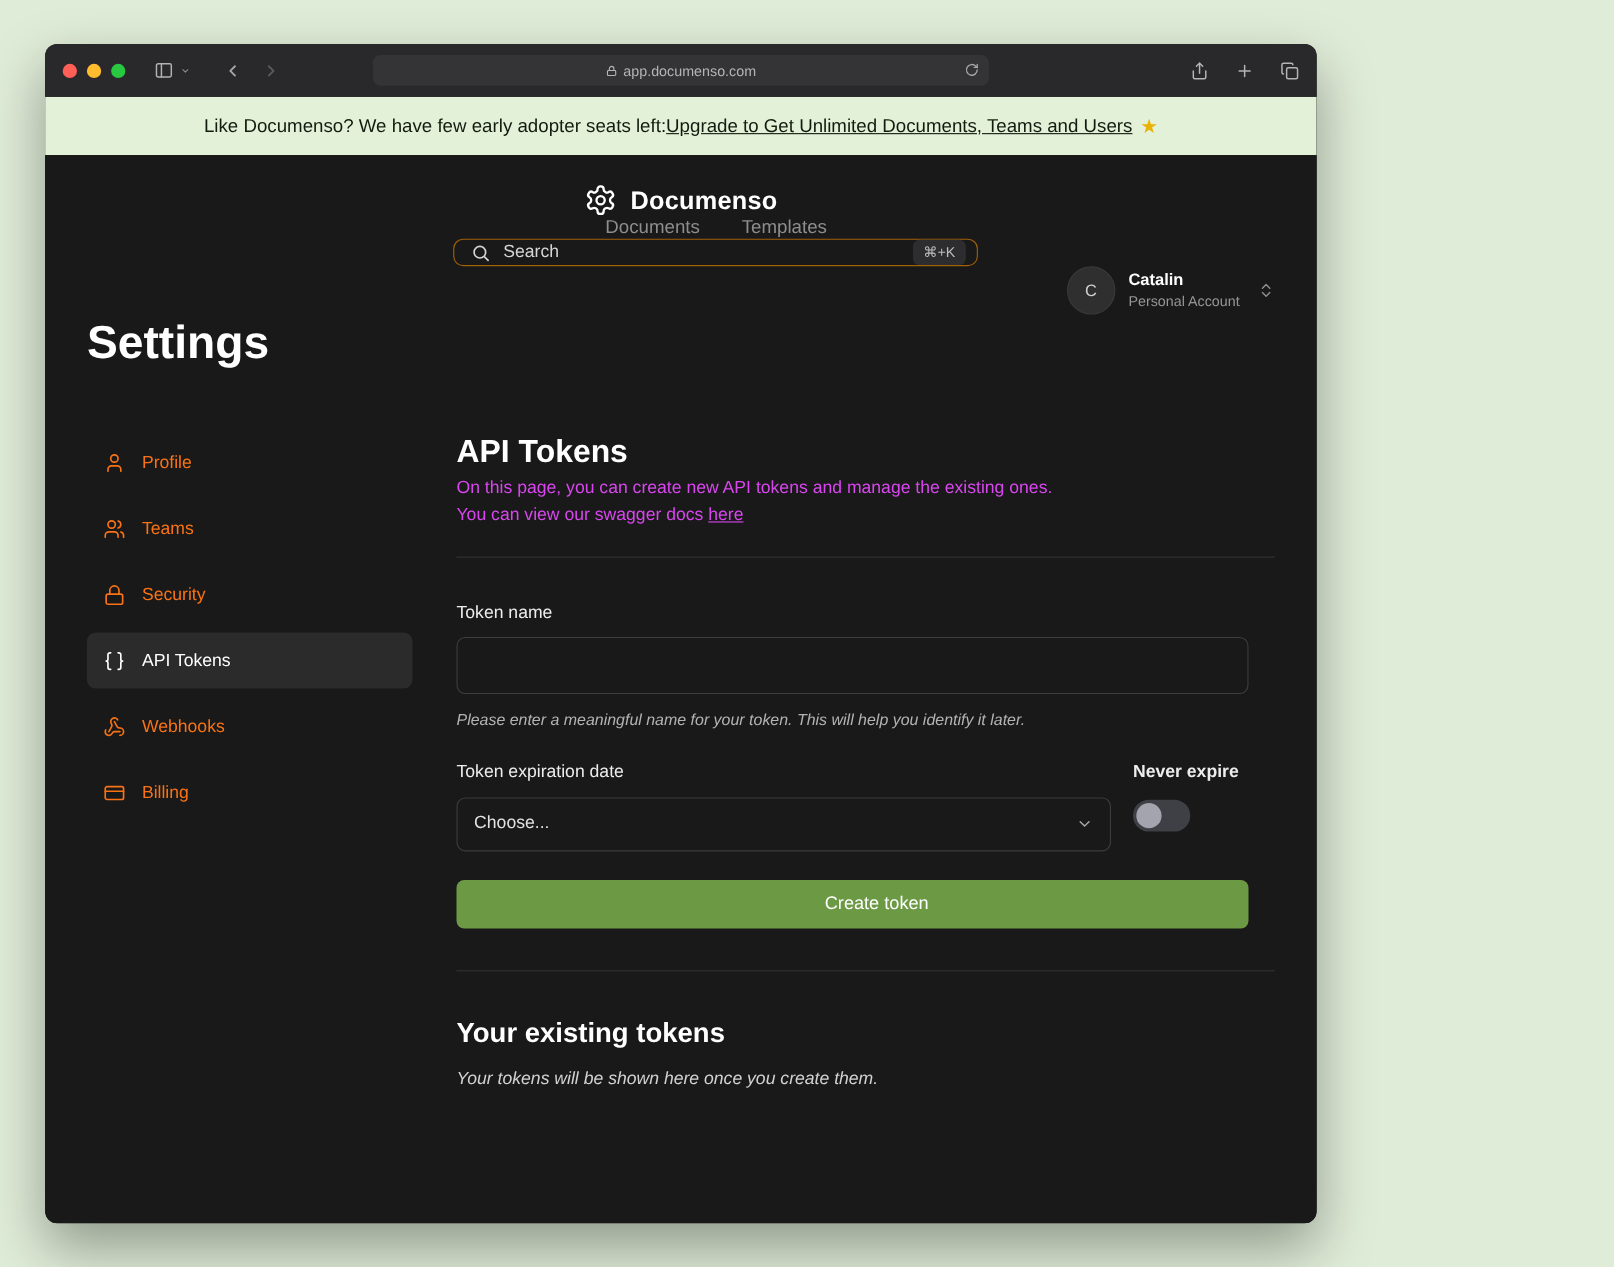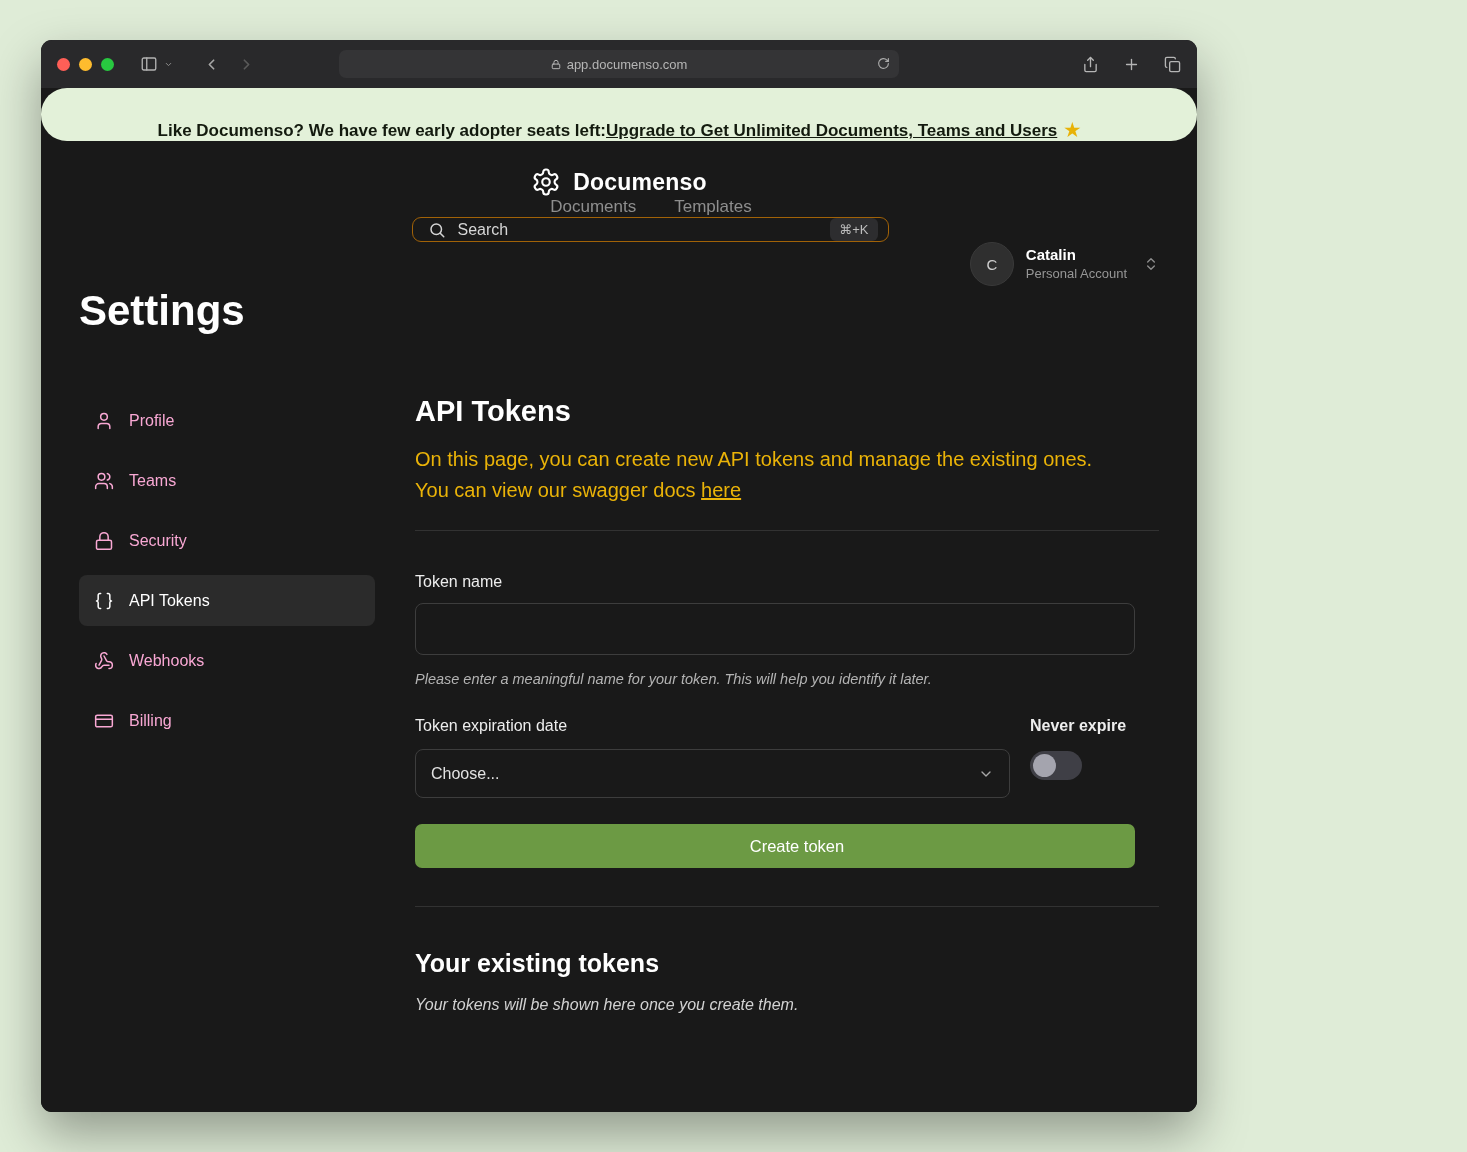--- a/index.html
+++ b/index.html
@@ -45,22 +45,22 @@
     display:flex; align-items:center; justify-content:center;
     gap:6px; color:#b5b5b5; font-size:13px;
   }
   .url-refresh { position:absolute; right:9px; top:7px; color:#a8a8a8; }
   .tb-right { margin-left:auto; display:flex; align-items:center; gap:24px; color:#b5b5b5; }
 
   
   .banner {
     height:53px; flex-shrink:0;
     background:#e3f1d9; color:#131a0e;
-    display:flex; align-items:flex-end; justify-content:center;
-    font-size:17px; font-weight:700;border-radius:26px;
+    display:flex; align-items:center; justify-content:center;
+    font-size:17px; font-weight:400;
   }
   .banner .link { text-decoration:underline; cursor:pointer; }
   .banner .star { color:#e8b207; margin-left:7px; font-size:18px; }
 
   
   .app { flex:1; background:#191919; color:#fff; padding:0 38px; overflow:hidden; }
 
   .app-header { display:flex; align-items:center; height:48px; margin-top:26px;flex-direction:column; }
   .brand { display:flex; align-items:center; gap:12px; cursor:pointer; }
   .brand-name { font-size:23px; font-weight:700; letter-spacing:0.2px; }
@@ -93,29 +93,29 @@
 
   .page-title { font-size:42px; font-weight:700; margin-top:72px; }
 
   .content { display:flex; align-items:flex-start; margin-top:60px; }
 
   
   .side { width:296px; flex-shrink:0; display:flex; flex-direction:column; gap:9px; }
   .side-item {
     height:51px; display:flex; align-items:center; gap:15px;
     padding:0 15px; border-radius:8px;
-    font-size:16px; color:#f9a8d4; cursor:pointer;
+    font-size:16px; color:#f97316; cursor:pointer;
   }
   .side-item.active { background:#2b2b2b; color:#fff; }
   .side-item .s-icon { color:inherit; }
 
   
   .main { flex:1; margin-left:40px; min-width:0; padding-bottom:40px; }
   .main-title { font-size:29px; font-weight:700; }
-  .desc { margin-top:16px; font-size:20px; color:#eab308; line-height:1.55; }
+  .desc { margin-top:4px; font-size:16px; color:#d946ef; line-height:1.55; }
   .desc .doc-link { text-decoration:underline; cursor:pointer; }
   .rule { border:none; border-top:1px solid #323232; margin:24px 0 0; }
 
   .form { width:720px; margin-top:42px; }
   .field-label { display:block; font-size:16px; font-weight:500; color:#ededed; }
   .text-input {
     margin-top:12px; width:100%; height:52px;
     background:transparent; border:1px solid #3d3d3d; border-radius:8px;
     color:#fff; font-size:16px; padding:0 14px; outline:none;
     font-family:"Liberation Sans", sans-serif;

